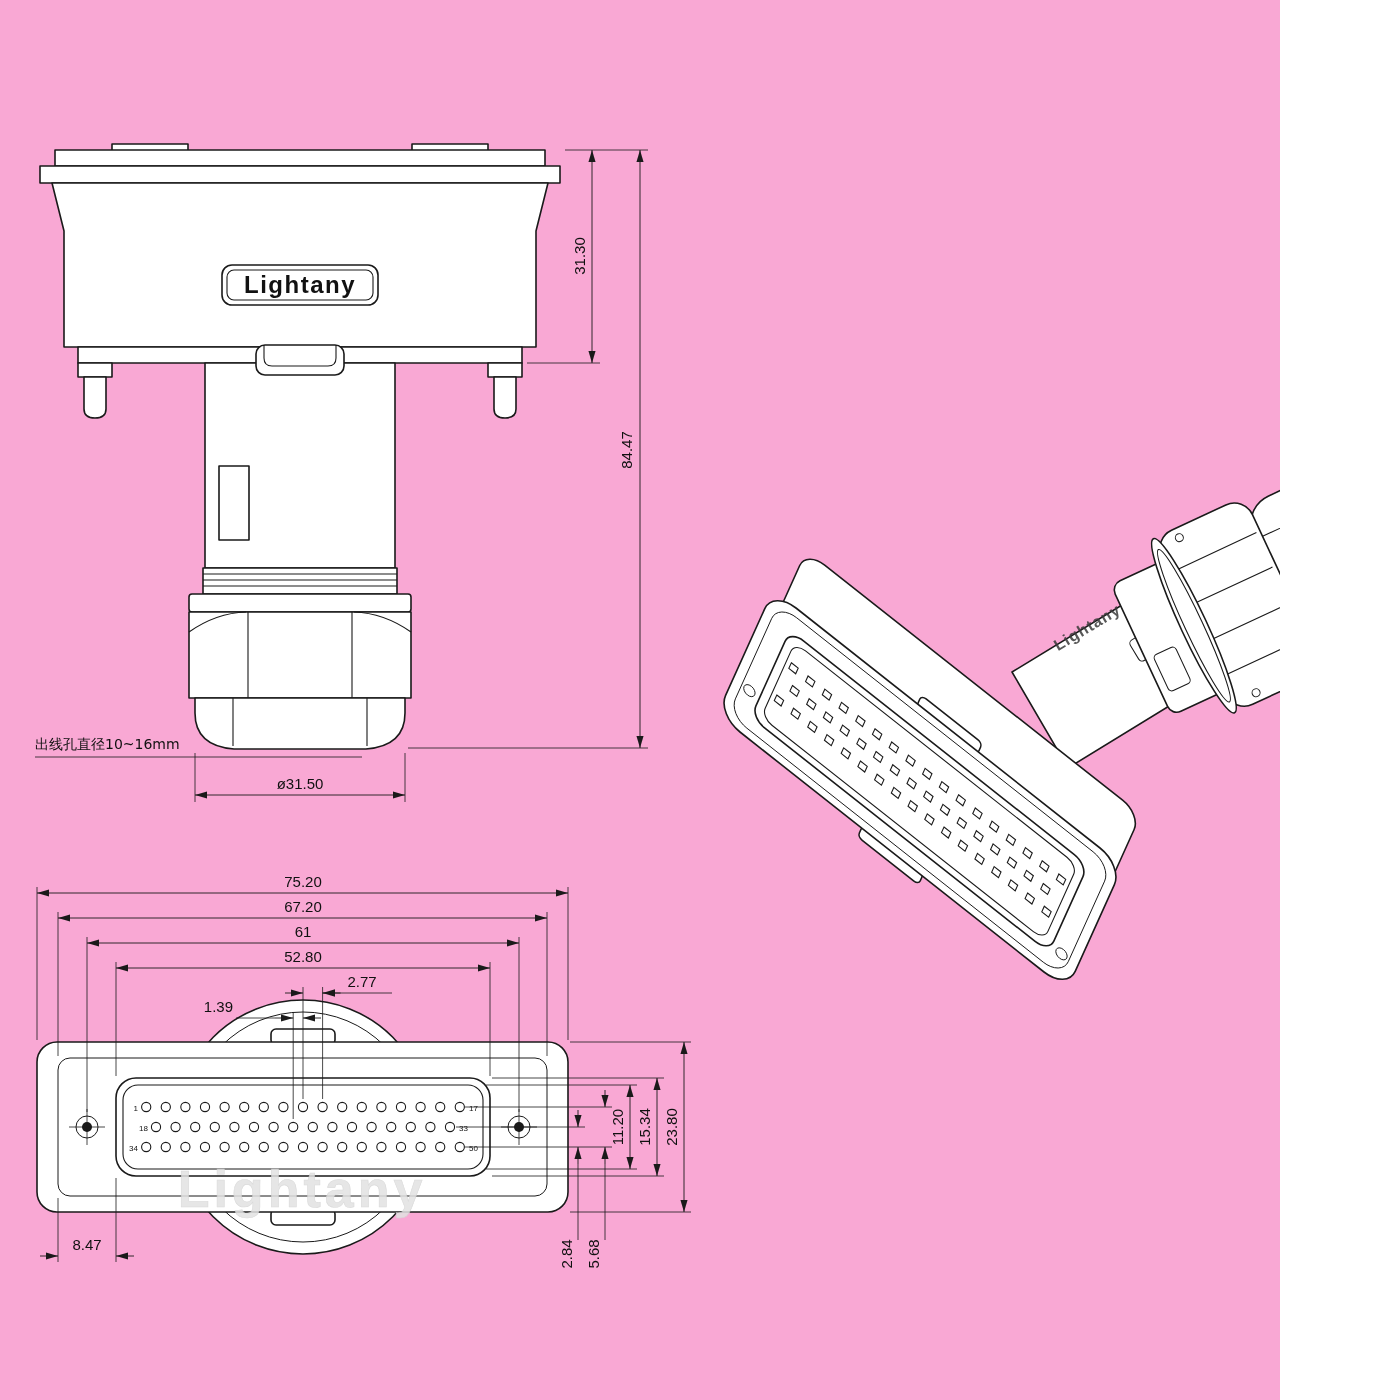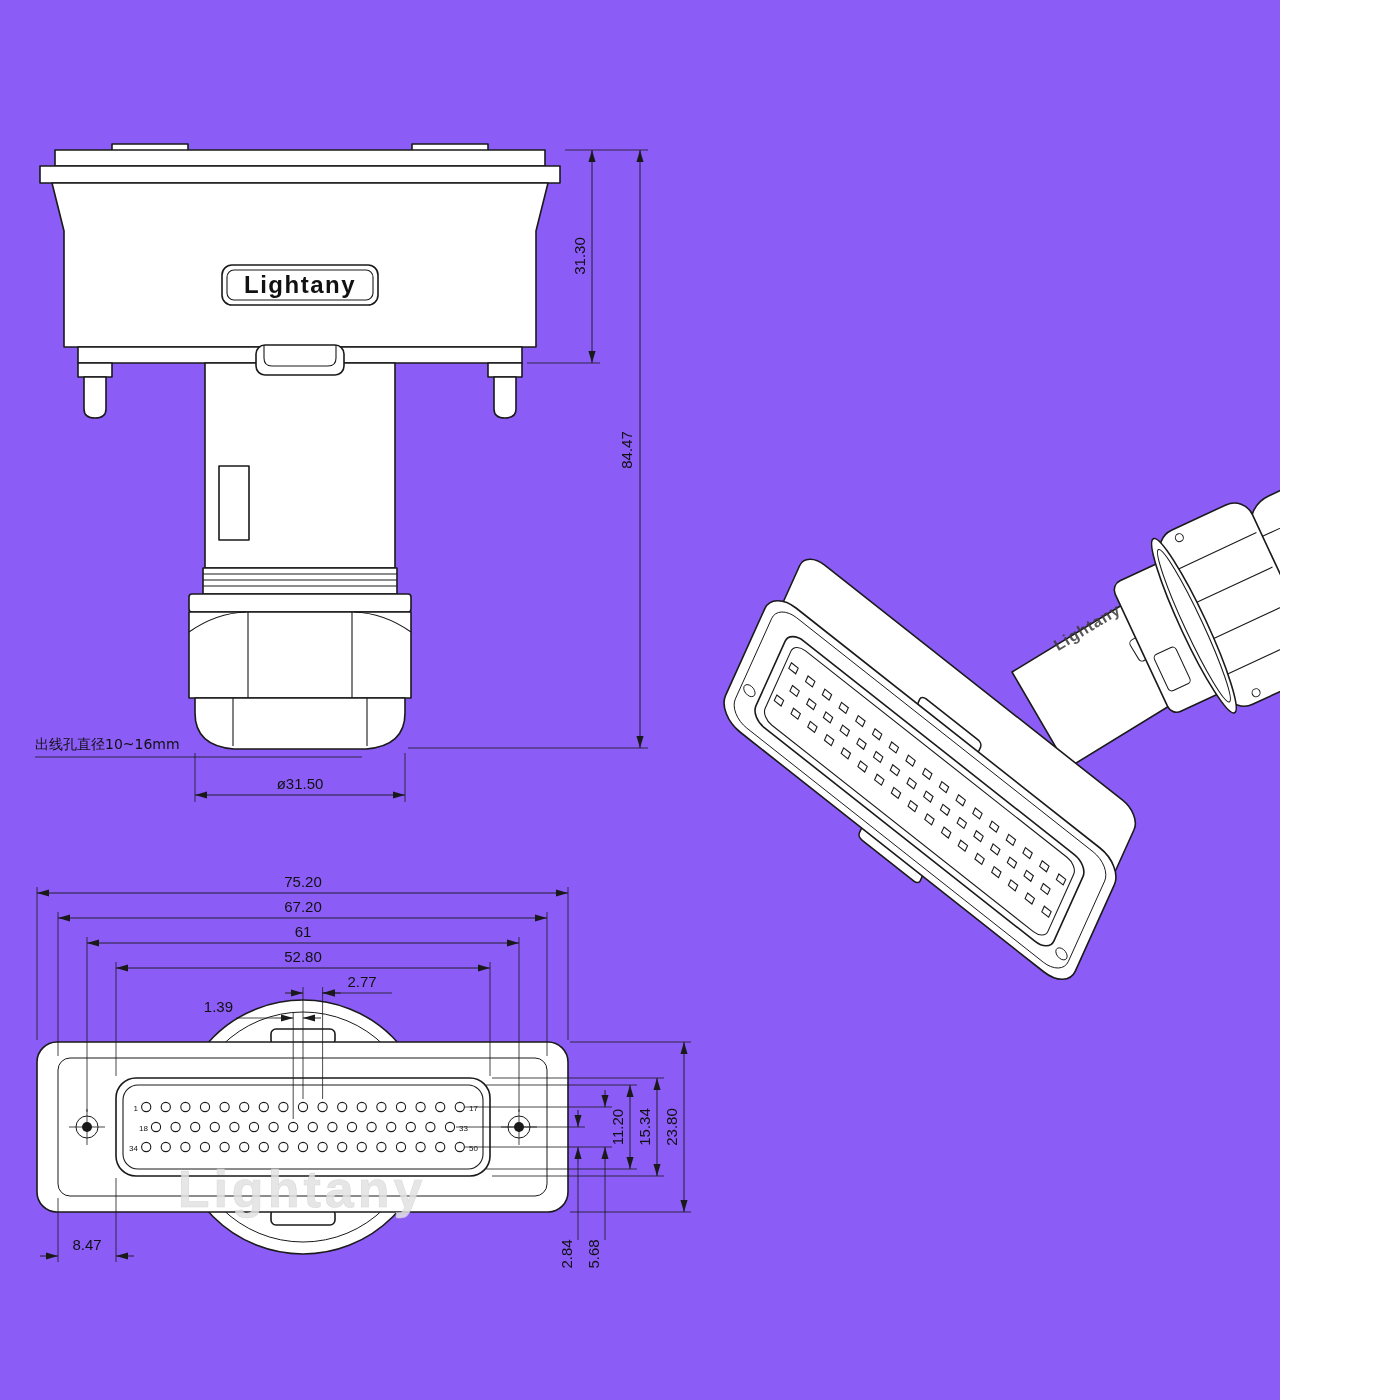--- a/index.html
+++ b/index.html
@@ -1,16 +1,16 @@
 <!DOCTYPE html>
 <html><head>
 <meta charset="utf-8">
 <style>
   html,body{margin:0;padding:0;background:#fff;}
-  .stage{position:relative;width:1280px;height:1400px;background:#8b5cf6;overflow:hidden;}
+  .stage{position:relative;width:1280px;height:1400px;background:#f9a8d4;overflow:hidden;}
   svg{display:block}
   .ol{fill:#fff;stroke:#1a1a1a;stroke-width:1.6;stroke-linejoin:round}
   .olt{fill:#fff;stroke:#1a1a1a;stroke-width:1;stroke-linejoin:round}
   .ln{fill:none;stroke:#1a1a1a;stroke-width:1.1;stroke-linejoin:round}
   .ext{fill:none;stroke:#1a1a1a;stroke-width:.8}
   .dim{fill:none;stroke:#1a1a1a;stroke-width:.9}
   .pin{fill:#fff;stroke:#1a1a1a;stroke-width:1.1}
   .hole{fill:#1a1a1a;stroke:none}
   .dtxt{font:15px "Liberation Sans",sans-serif;fill:#111}
   .mid{text-anchor:middle}

